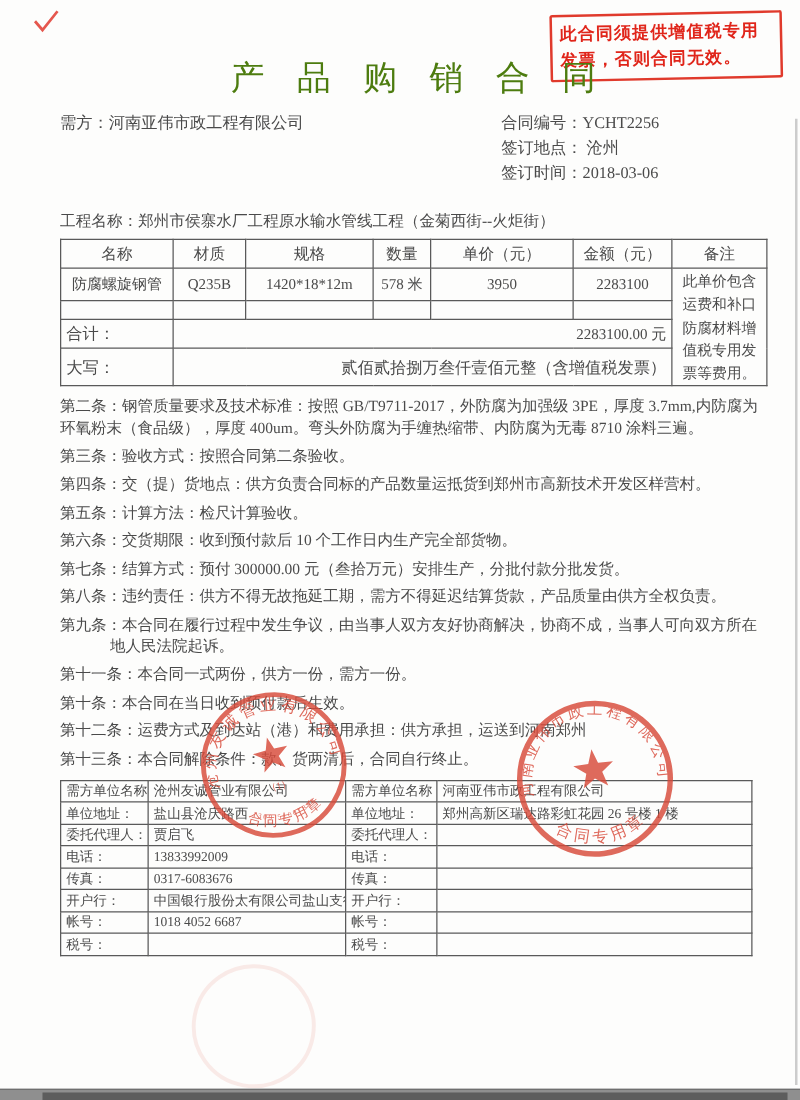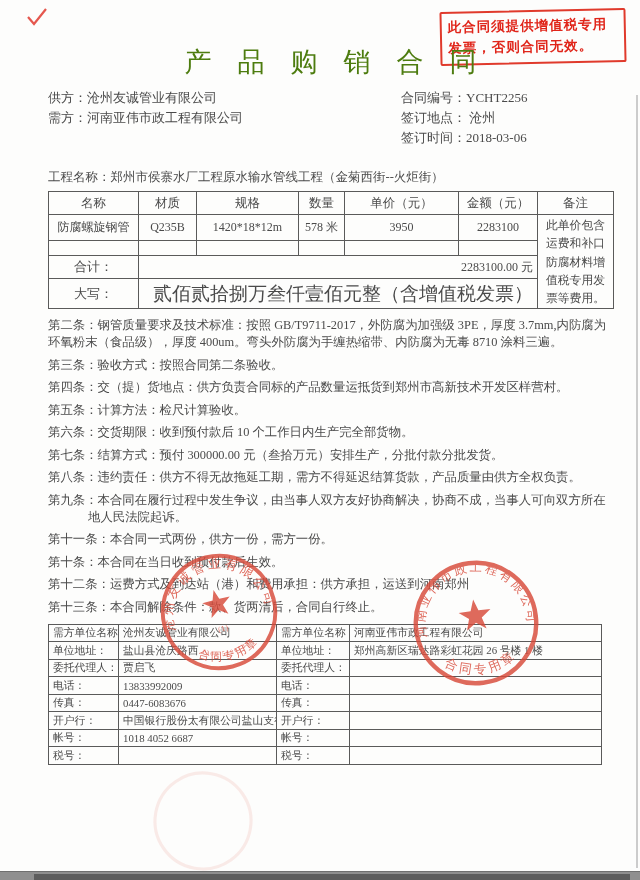--- a/index.html
+++ b/index.html
@@ -35,23 +35,23 @@
   .clause1-line{margin-top:4px;font-size:12.5px;}
   
   table{border-collapse:collapse;padding-left:44px;}
   .prod-table{width:565px;margin-top:5px;font-size:12px;color:#4a4a4a;table-layout:fixed;}
   .prod-table th,.prod-table td{border:1px solid #5a5a5a;padding:1px 4px;font-weight:normal;}
   .prod-table th{height:20px;font-size:12.5px;}
   .prod-table .r1 td{height:22px;text-align:center;}
   .prod-table .r-empty td{height:12px;}
   .prod-table .r-total td{height:19px;}
   .prod-table .r-caps td{height:26px;}
-  .prod-table .lbl{text-align:center;font-size:13px;}
+  .prod-table .lbl{text-align:left;font-size:13px;}
   .prod-table .val{text-align:right;padding-left:6px;}
-  .prod-table .caps-val{font-size:19px;}
+  .prod-table .caps-val{font-size:13px;}
   .remark-cell{font-size:11.8px;line-height:1.55;padding:2px 5px;vertical-align:top;text-align:left;}
   
   .clauses{margin-top:8px;}
   .clauses p{margin:0 0 5.5px 0;font-size:12.4px;line-height:17px;}
   .clauses p.hang{padding-left:40px;text-indent:-40px;}
   
   .info-table{width:553px;margin-top:8px;font-size:10.8px;table-layout:fixed;color:#4a4a4a;}
   .info-table td{border:1px solid #5a5a5a;height:16.5px;padding:0 4px;overflow:hidden;white-space:nowrap;}
   .footnote{margin-top:6px;font-size:11.5px;}
   
@@ -74,21 +74,20 @@
   <svg class="check-mark" width="22" height="22" viewBox="0 0 22 22">
     <path d="M2,11 L8,18 L20,3" fill="none" stroke="#e0392f" stroke-width="2.2" opacity="0.85"></path>
   </svg>
 
   <div class="content">
 
     <div class="doc-title">产品购销合同</div>
 
     <div class="head-row">
       <div class="head-left">
-        <div>供方：沧州友诚管业有限公司</div>
         <div>需方：河南亚伟市政工程有限公司</div>
       </div>
       <div class="head-right">
         <div>合同编号：YCHT2256</div>
         <div>签订地点：  沧州</div>
         <div>签订时间：2018-03-06</div>
       </div>
     </div>
 
     <div class="project-line">工程名称：郑州市侯寨水厂工程原水输水管线工程（金菊西街--火炬街）</div>
@@ -183,21 +182,21 @@
         <td></td>
       </tr>
       <tr>
         <td>电话：</td>
         <td>13833992009</td>
         <td>电话：</td>
         <td></td>
       </tr>
       <tr>
         <td>传真：</td>
-        <td>0447-6083676</td>
+        <td>0317-6083676</td>
         <td>传真：</td>
         <td></td>
       </tr>
       <tr>
         <td>开户行：</td>
         <td>中国银行股份太有限公司盐山支行</td>
         <td>开户行：</td>
         <td></td>
       </tr>
       <tr>

